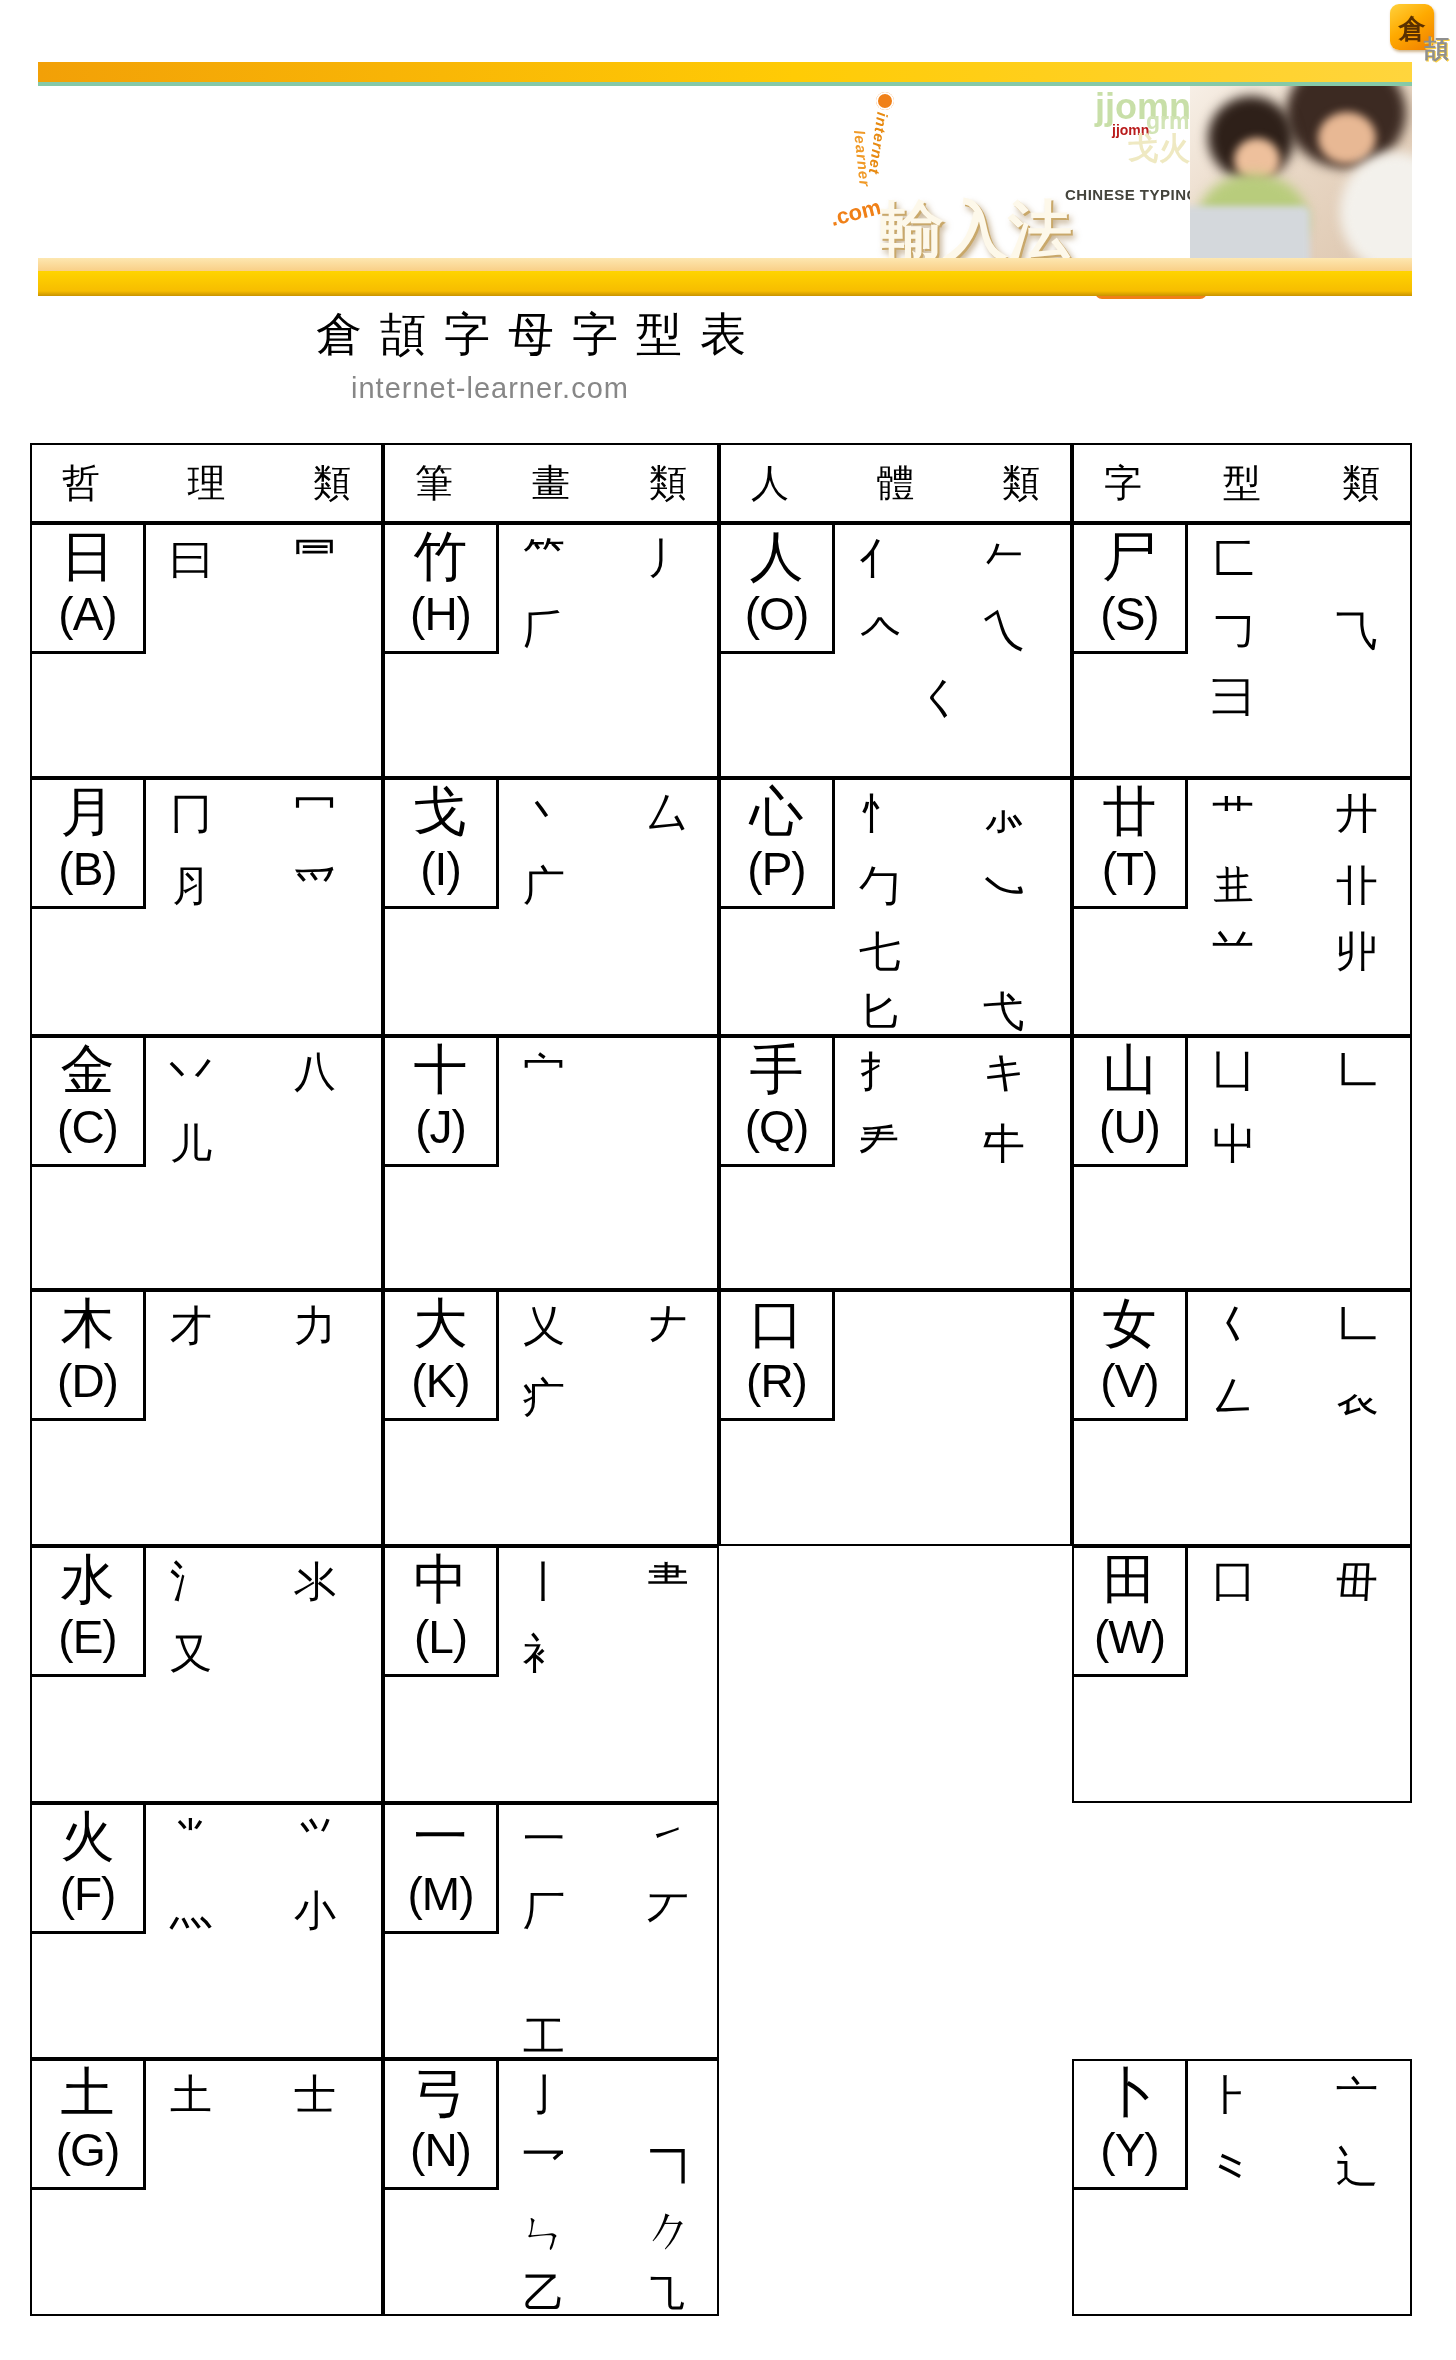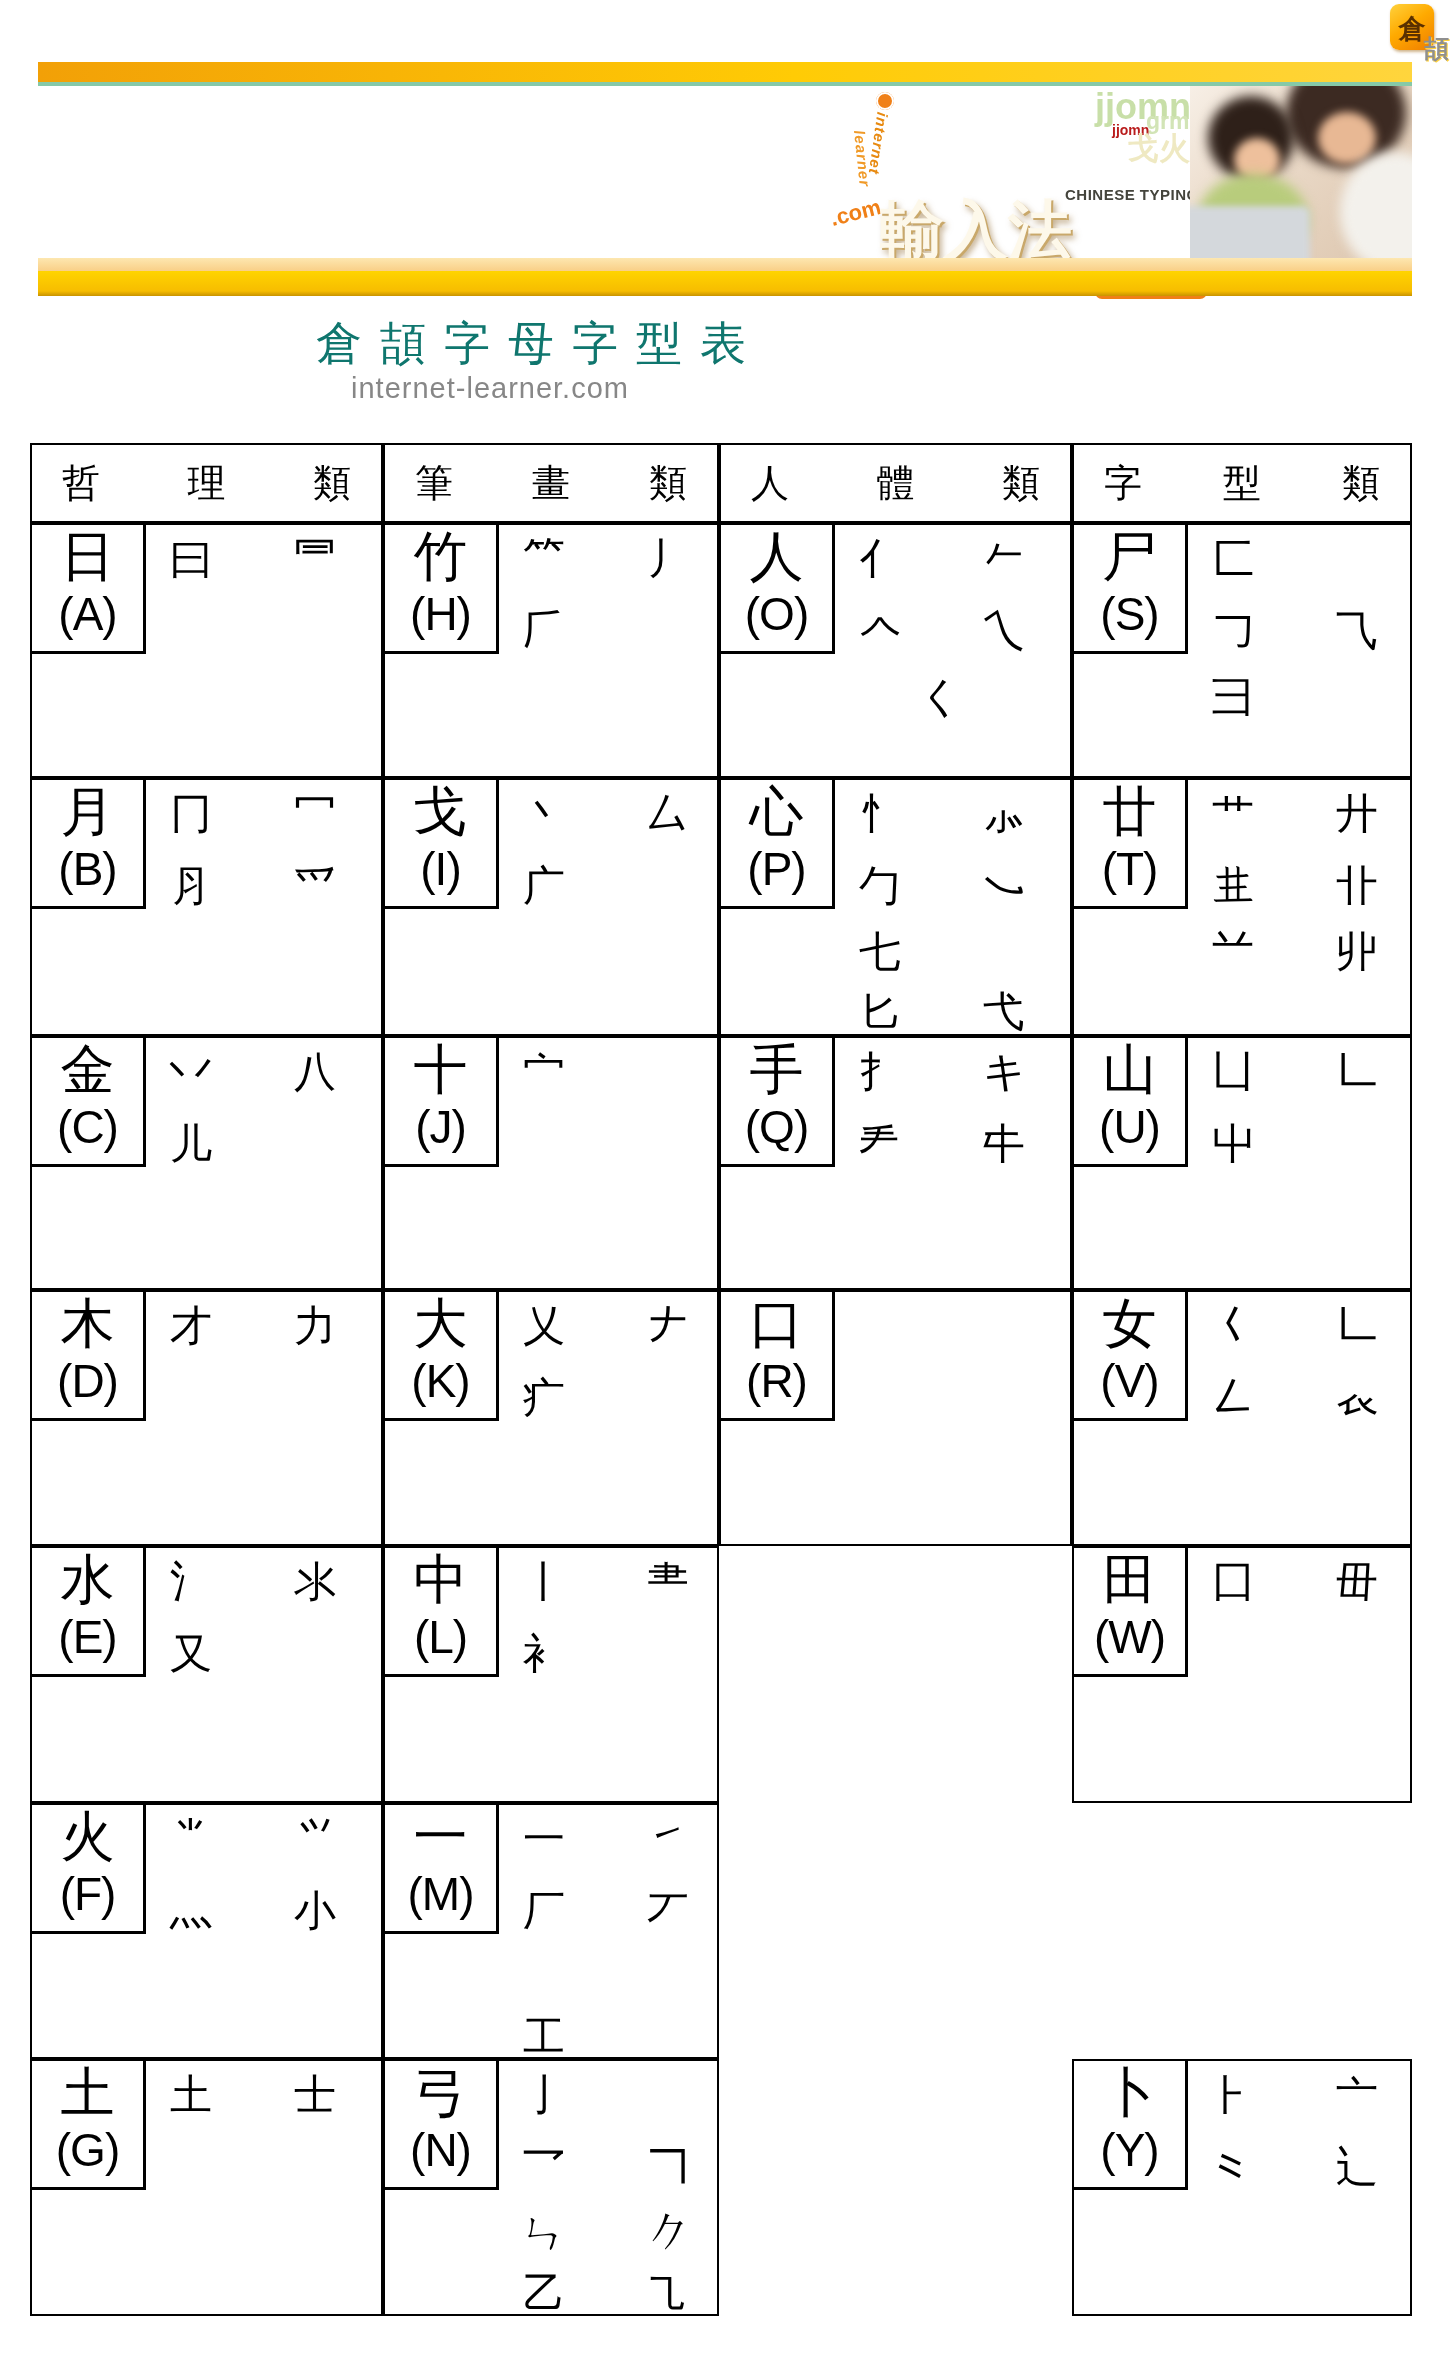--- a/index.html
+++ b/index.html
@@ -58,23 +58,23 @@
   #photo .blob{position:absolute;border-radius:50%;filter:blur(6px);}
   #photo .hairMom{left:96px;top:-28px;width:120px;height:110px;background:#3c2a22;}
   #photo .faceMom{left:128px;top:26px;width:58px;height:52px;background:#e8b894;filter:blur(4px);}
   #photo .shirtMom{left:150px;top:66px;width:110px;height:120px;background:#f3f1ec;}
   #photo .hairGirl{left:18px;top:10px;width:86px;height:84px;background:#2e2019;}
   #photo .faceGirl{left:44px;top:52px;width:46px;height:44px;background:#eec09c;filter:blur(4px);}
   #photo .shirtGirl{left:8px;top:88px;width:110px;height:90px;background:#b8cc7c;}
   #photo .laptop{left:-30px;top:120px;width:150px;height:80px;background:#d4d8dc;border-radius:8px;filter:blur(3px);}
 
   
-  #title{left:80px;top:313px;width:920px;text-align:center;
+  #title{left:80px;top:304px;width:920px;text-align:center;
     font-family:"DejaVu Sans","Liberation Sans",sans-serif;
-    font-size:46px;letter-spacing:18px;color:#0f766e;}
+    font-size:46px;letter-spacing:18px;color:#000000;}
   #subtitle{left:80px;top:372px;width:820px;text-align:center;
     font-family:"Liberation Sans",sans-serif;font-size:29px;letter-spacing:1px;color:#878787;}
 
   
   #grid{left:30px;top:443px;width:1382px;height:1873px;}
   .hcell,.cell{position:absolute;box-sizing:border-box;border:2px solid #000;background:#fff;}
   .hcell{display:flex;justify-content:space-between;align-items:center;padding:0 30px;
     font-size:38px;}
   .keybox{position:absolute;left:0;top:0;width:114px;height:129px;box-sizing:border-box;
     border-right:3px solid #000;border-bottom:3px solid #000;text-align:center;}

